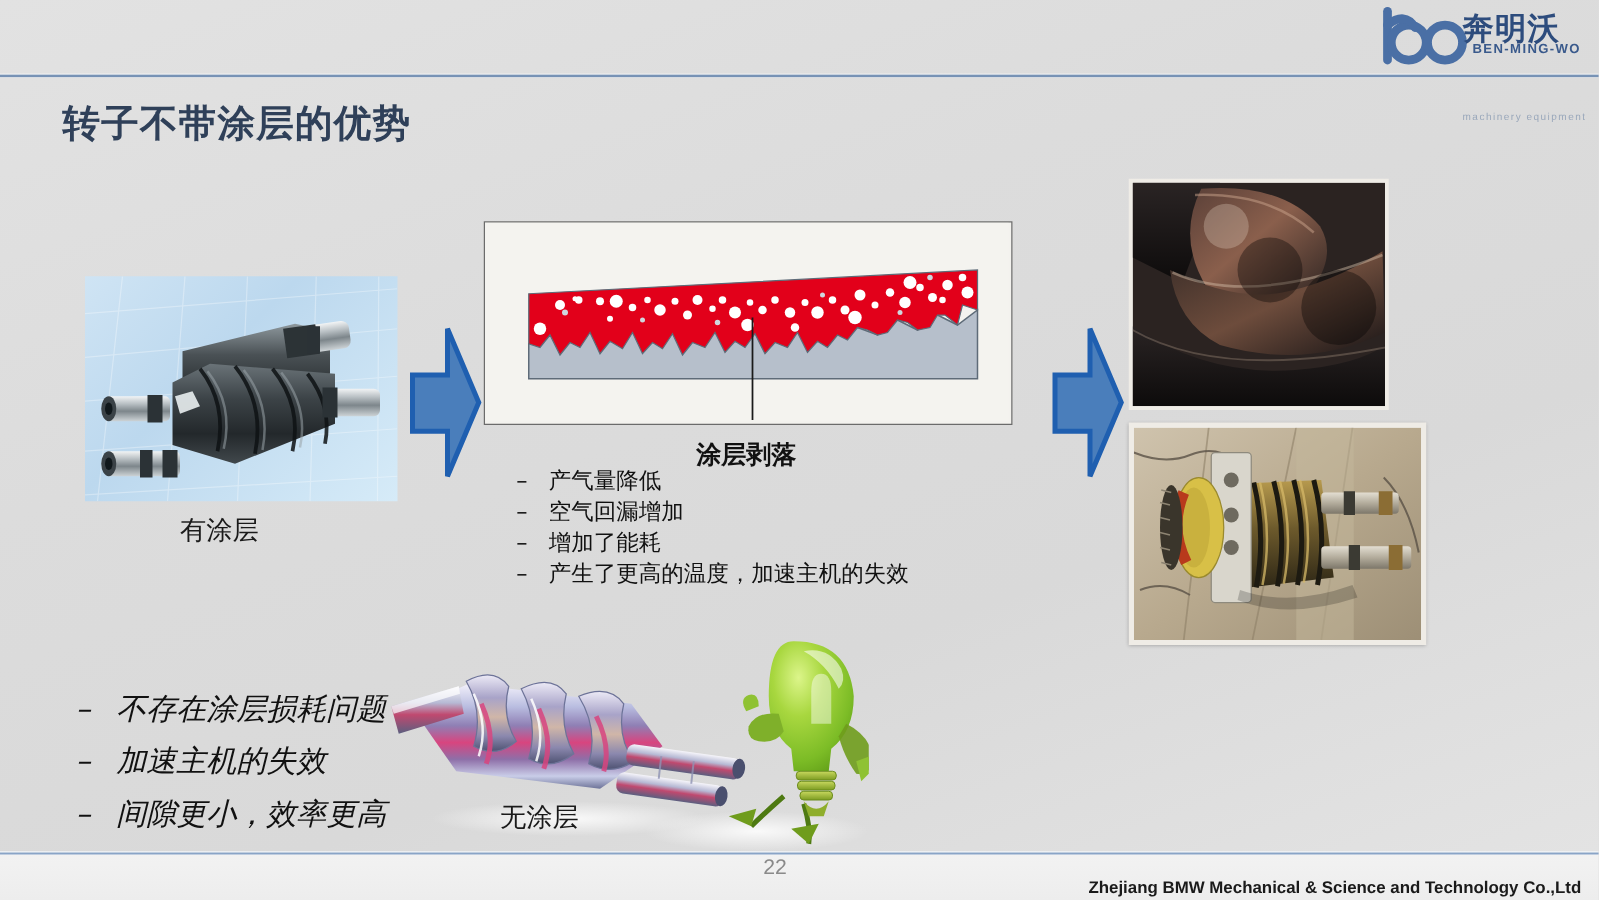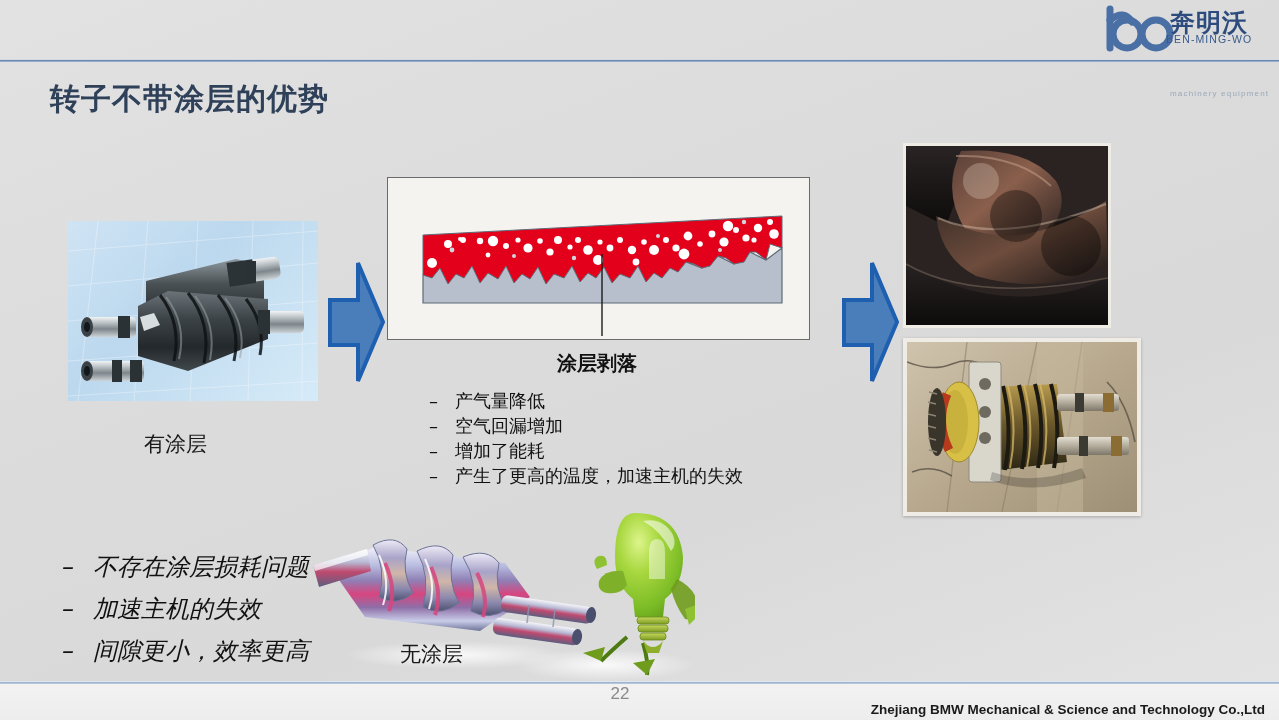--- a/index.html
+++ b/index.html
@@ -23,22 +23,22 @@
     position:absolute;right:12px;top:4px;width:165px;height:52px;
   }
   .logo svg{display:block;}
   .logo-cn{
     position:absolute;left:68px;top:2px;
     font-size:25px;font-weight:bold;color:#2d4c7d;letter-spacing:1px;
     font-family:"DejaVu Sans",sans-serif;
     white-space:nowrap;
   }
   .logo-en{
-    position:absolute;left:64px;top:29px;
-    font-size:10.5px;font-weight:normal;color:#3a5a8c;letter-spacing:1.1px;
+    position:absolute;left:76px;top:29px;
+    font-size:10.5px;font-weight:bold;color:#3a5a8c;letter-spacing:1.1px;
     white-space:nowrap;
   }
   .logo-sub{
     position:absolute;left:68px;top:41px;
     font-size:8px;color:#9aa8bb;letter-spacing:1.2px;
     white-space:nowrap;
     margin-top:44px;
   }
 
   .slide-title{
@@ -56,21 +56,21 @@
     overflow:hidden;
   }
   .photo-coated .grid{
     position:absolute;inset:0;opacity:.45;
   }
   .rotor-img{position:absolute;inset:0;}
   .caption{
     position:absolute;font-size:21px;color:#1a1a1a;
     font-family:"DejaVu Sans",sans-serif;white-space:nowrap;
   }
-  .caption-coated{left:144px;top:430px;}
+  .caption-coated{left:144px;top:410px;}
   .caption-uncoated{left:400px;top:640px;}
 
   
   .arrow{position:absolute;}
 
   
   .diagram{
     position:absolute;left:387px;top:177px;width:421px;height:161px;
     background:#f3f2ee;border:1px solid #6b6b6b;overflow:hidden;
   }
@@ -86,21 +86,21 @@
   }
   .bullets-center li{
     list-style:none;position:relative;
     font-size:18px;color:#111;line-height:25px;
     font-family:"DejaVu Sans",sans-serif;white-space:nowrap;
     padding-left:26px;
   }
   .bullets-center li:before{
     content:"–";position:absolute;left:0;top:0;color:#111;
   }
-  .bullets-center ul{margin:16px;padding:0;}
+  .bullets-center ul{margin:0;padding:0;}
 
   
   .bullets-left{position:absolute;left:62px;top:546px;width:300px;}
   .bullets-left ul{margin:0;padding:0;}
   .bullets-left li{
     list-style:none;position:relative;
     font-size:24px;color:#111;line-height:42px;
     font-family:"DejaVu Sans",sans-serif;white-space:nowrap;
     padding-left:31px;
     font-style:italic;

